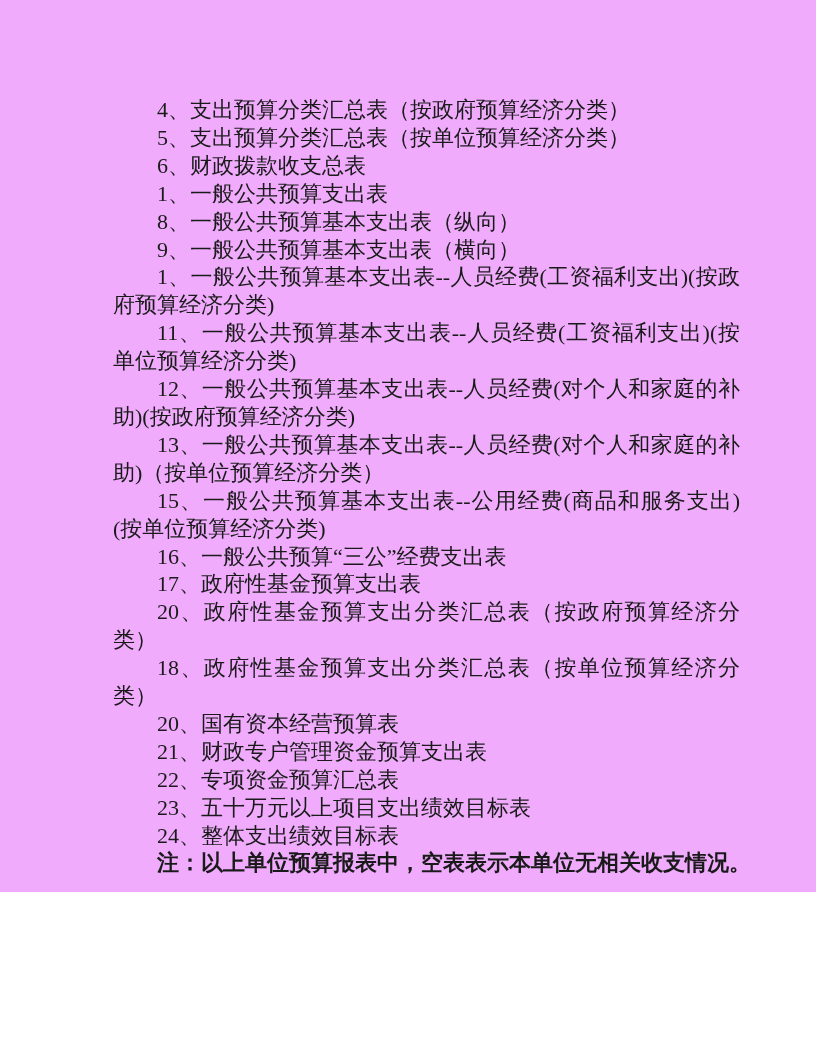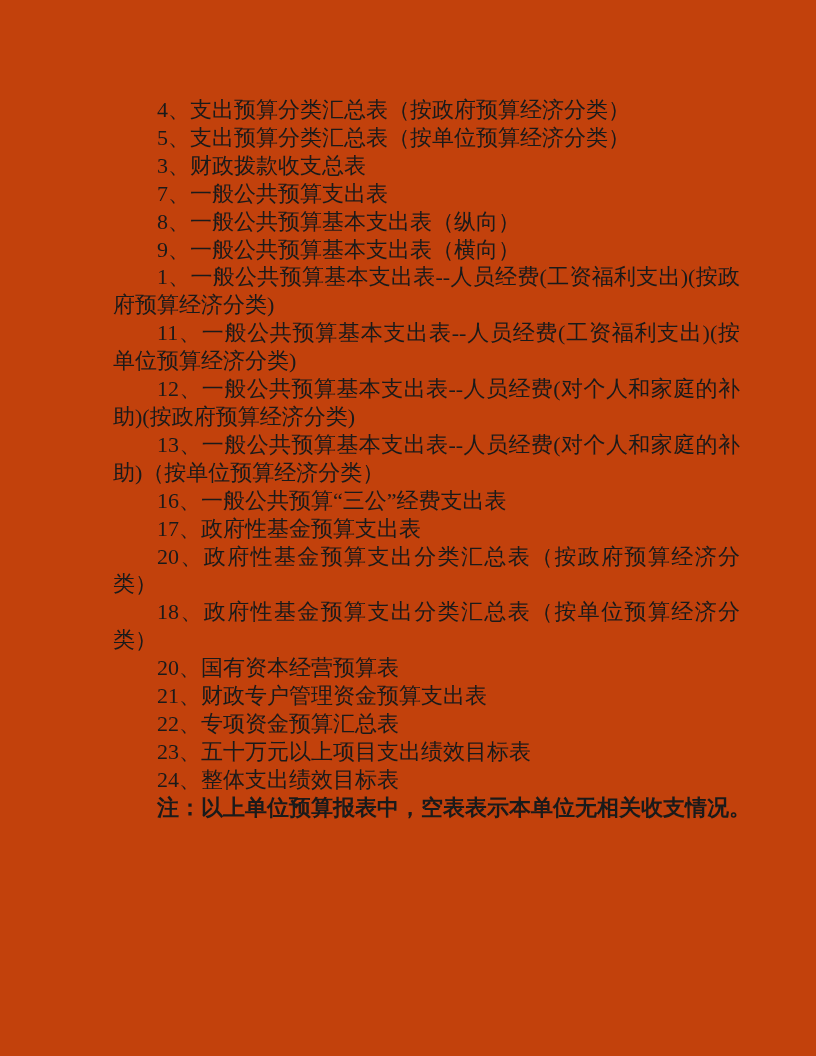--- a/index.html
+++ b/index.html
@@ -3,22 +3,22 @@
 <meta charset="utf-8">
 <style>
   html, body {
     margin: 0;
     padding: 0;
     background: #ffffff;
   }
   .page {
     position: relative;
     width: 816px;
-    height: 1056px;
-    background: #c2410c;
+    height: 892px;
+    background: #f0abfc;
     overflow: hidden;
   }
   .content {
     position: absolute;
     left: 113px;
     top: 96px;
     width: 627px;
     font-family: "Liberation Serif", "DejaVu Serif", serif;
     font-size: 22px;
     line-height: 27.9px;
@@ -38,28 +38,29 @@
     white-space: nowrap;
   }
 </style>
 </head>
 <body>
 
 <div class="page">
   <div class="content">
     <p>4、支出预算分类汇总表（按政府预算经济分类）</p>
     <p>5、支出预算分类汇总表（按单位预算经济分类）</p>
-    <p>3、财政拨款收支总表</p>
-    <p>7、一般公共预算支出表</p>
+    <p>6、财政拨款收支总表</p>
+    <p>1、一般公共预算支出表</p>
     <p>8、一般公共预算基本支出表（纵向）</p>
     <p>9、一般公共预算基本支出表（横向）</p>
     <p>1、一般公共预算基本支出表--人员经费(工资福利支出)(按政府预算经济分类)</p>
     <p>11、一般公共预算基本支出表--人员经费(工资福利支出)(按单位预算经济分类)</p>
     <p>12、一般公共预算基本支出表--人员经费(对个人和家庭的补助)(按政府预算经济分类)</p>
     <p>13、一般公共预算基本支出表--人员经费(对个人和家庭的补助)（按单位预算经济分类）</p>
+    <p>15、一般公共预算基本支出表--公用经费(商品和服务支出)(按单位预算经济分类)</p>
     <p>16、一般公共预算“三公”经费支出表</p>
     <p>17、政府性基金预算支出表</p>
     <p>20、政府性基金预算支出分类汇总表（按政府预算经济分类）</p>
     <p>18、政府性基金预算支出分类汇总表（按单位预算经济分类）</p>
     <p>20、国有资本经营预算表</p>
     <p>21、财政专户管理资金预算支出表</p>
     <p>22、专项资金预算汇总表</p>
     <p>23、五十万元以上项目支出绩效目标表</p>
     <p>24、整体支出绩效目标表</p>
     <p class="note">注：以上单位预算报表中，空表表示本单位无相关收支情况。</p>

